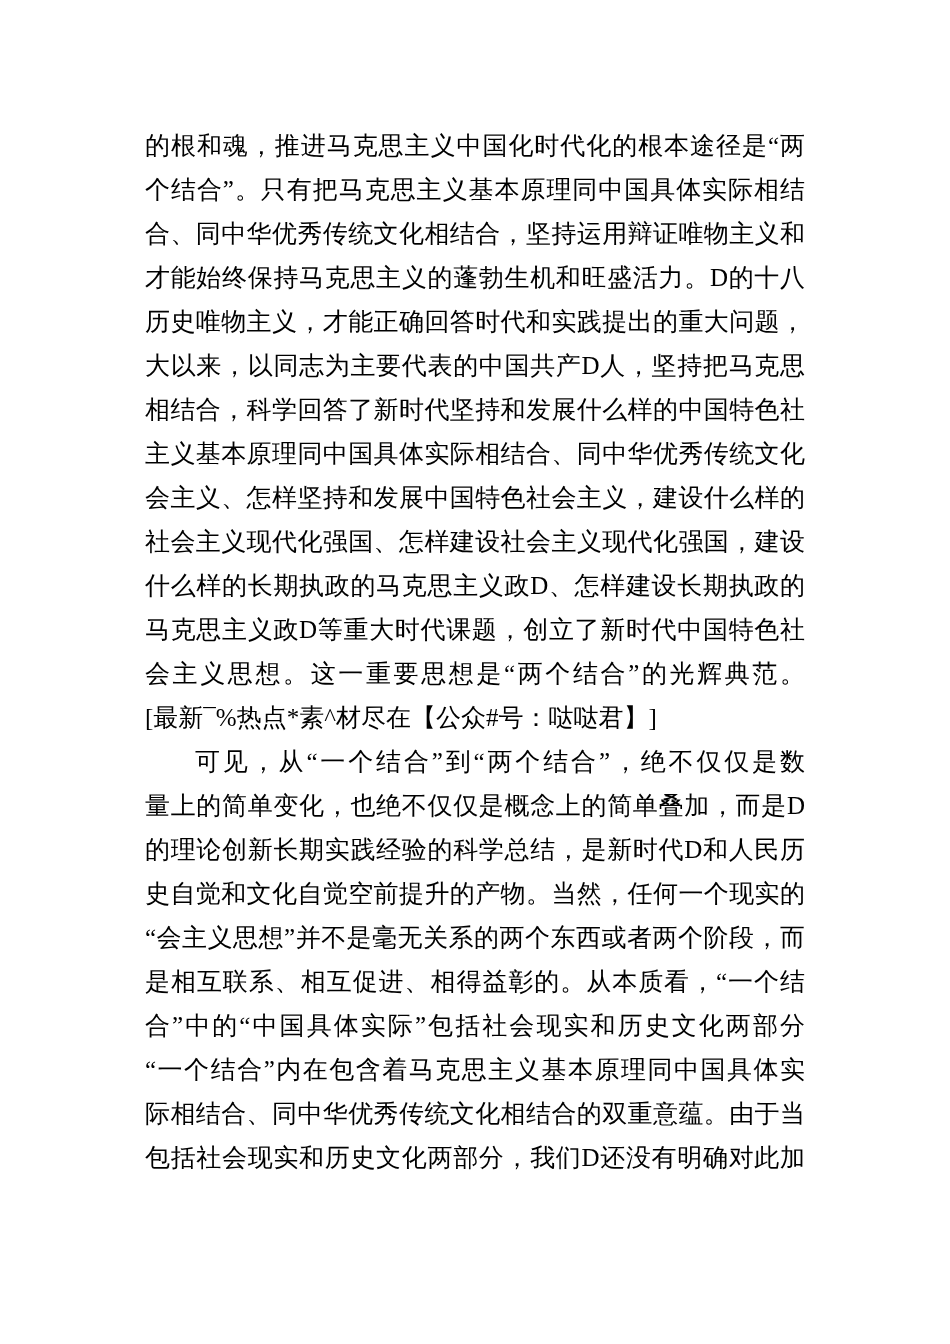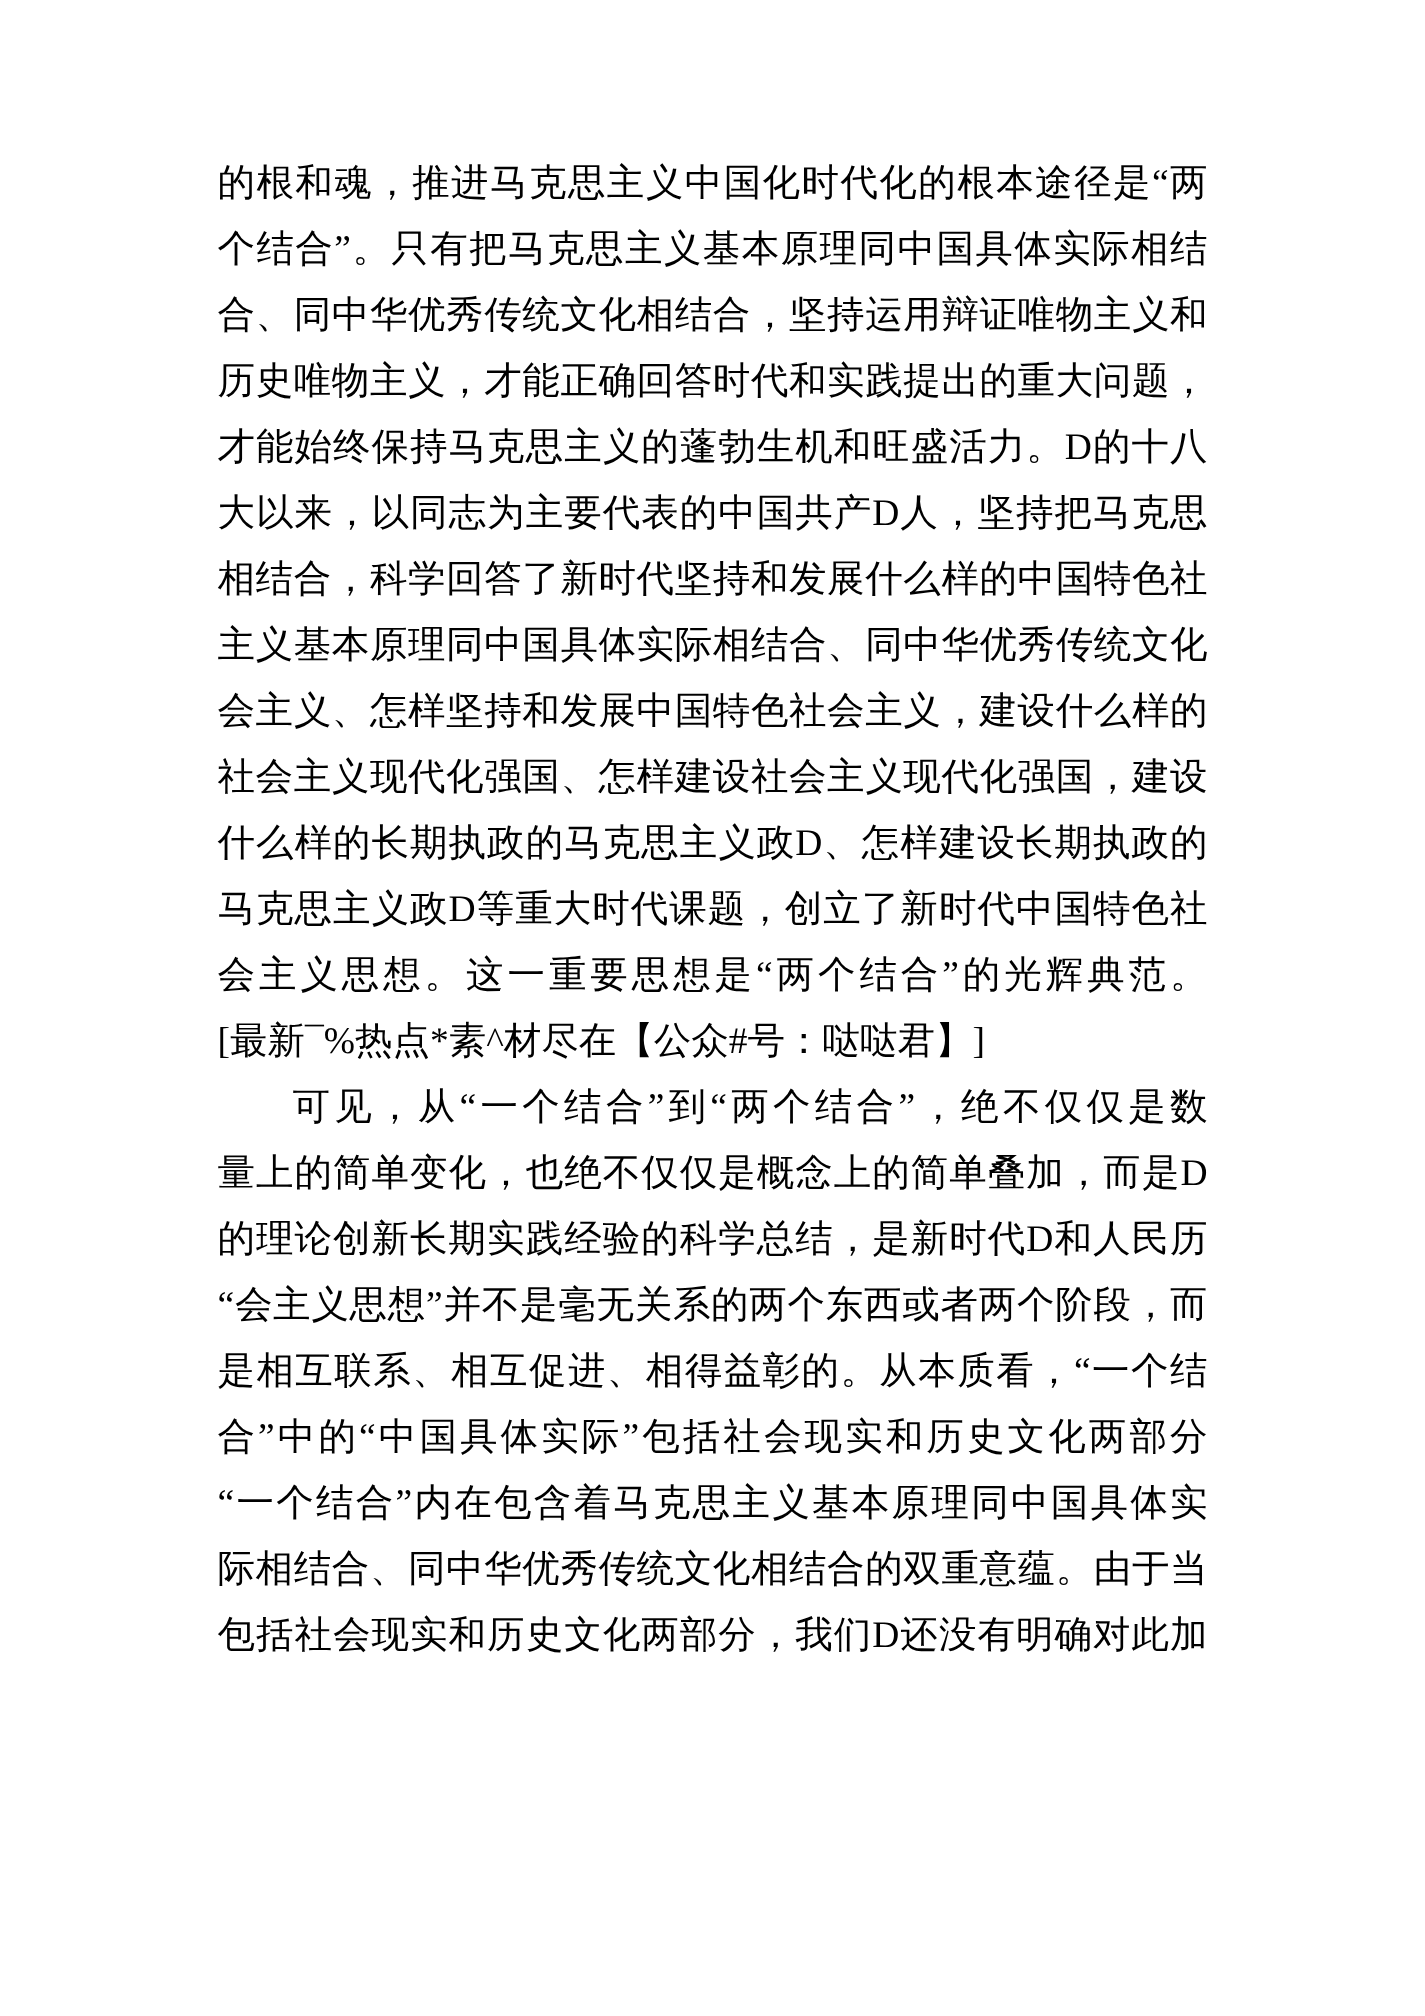--- a/index.html
+++ b/index.html
@@ -16,21 +16,21 @@
     position: relative;
     width: 950px;
     height: 1344px;
     background: #ffffff;
     overflow: hidden;
     color: #000000;
   }
   .textblock {
     position: absolute;
     left: 145px;
-    top: 101px;
+    top: 124px;
     width: 660px;
   }
   .line {
     font-size: 25px;
     line-height: 44px;
     height: 44px;
     color: #000000;
     text-align: justify;
     text-align-last: justify;
     text-justify: inter-character;
@@ -47,38 +47,39 @@
 </head>
 <body>
 
 <div class="page">
   <div class="textblock">
 
     <div class="para">
       <div class="line">的根和魂，推进马克思主义中国化时代化的根本途径是“两</div>
       <div class="line">个结合”。只有把马克思主义基本原理同中国具体实际相结</div>
       <div class="line">合、同中华优秀传统文化相结合，坚持运用辩证唯物主义和</div>
+      <div class="line">才能始终保持马克思主义的蓬勃生机和旺盛活力。D的十八</div>
       <div class="line">历史唯物主义，才能正确回答时代和实践提出的重大问题，</div>
-      <div class="line">才能始终保持马克思主义的蓬勃生机和旺盛活力。D的十八</div>
       <div class="line">大以来，以同志为主要代表的中国共产D人，坚持把马克思</div>
       <div class="line">相结合，科学回答了新时代坚持和发展什么样的中国特色社</div>
       <div class="line">主义基本原理同中国具体实际相结合、同中华优秀传统文化</div>
       <div class="line">会主义、怎样坚持和发展中国特色社会主义，建设什么样的</div>
       <div class="line">社会主义现代化强国、怎样建设社会主义现代化强国，建设</div>
       <div class="line">什么样的长期执政的马克思主义政D、怎样建设长期执政的</div>
       <div class="line">马克思主义政D等重大时代课题，创立了新时代中国特色社</div>
       <div class="line">会主义思想。这一重要思想是“两个结合”的光辉典范。</div>
     </div>
 
     <div class="line natural">[最新¯%热点*素^材尽在【公众#号：哒哒君】]</div>
 
     <div class="para">
       <div class="line indent">可见，从“一个结合”到“两个结合”，绝不仅仅是数</div>
       <div class="line">量上的简单变化，也绝不仅仅是概念上的简单叠加，而是D</div>
       <div class="line">的理论创新长期实践经验的科学总结，是新时代D和人民历</div>
+      <div class="line">史自觉和文化自觉空前提升的产物。当然，任何一个现实的</div>
       <div class="line">“会主义思想”并不是毫无关系的两个东西或者两个阶段，而</div>
       <div class="line">是相互联系、相互促进、相得益彰的。从本质看，“一个结</div>
       <div class="line">合”中的“中国具体实际”包括社会现实和历史文化两部分</div>
       <div class="line">“一个结合”内在包含着马克思主义基本原理同中国具体实</div>
       <div class="line">际相结合、同中华优秀传统文化相结合的双重意蕴。由于当</div>
       <div class="line">包括社会现实和历史文化两部分，我们D还没有明确对此加以</div>
     </div>
 
   </div>
 </div>

